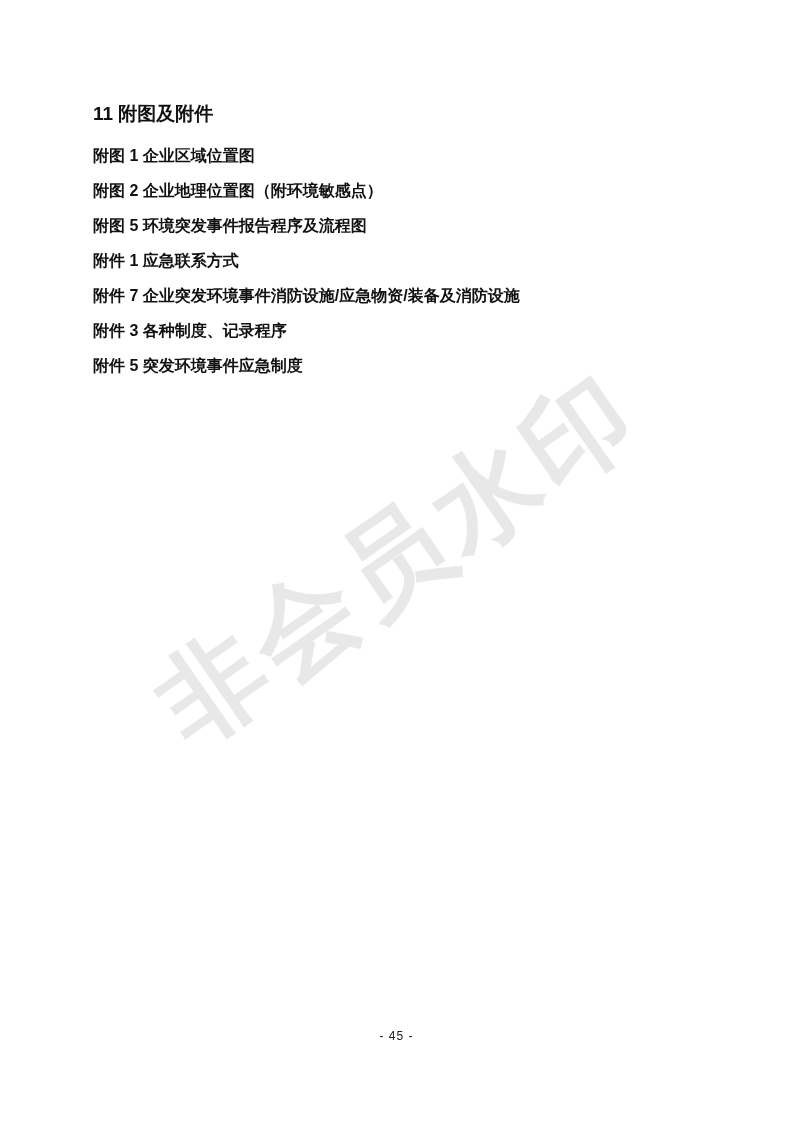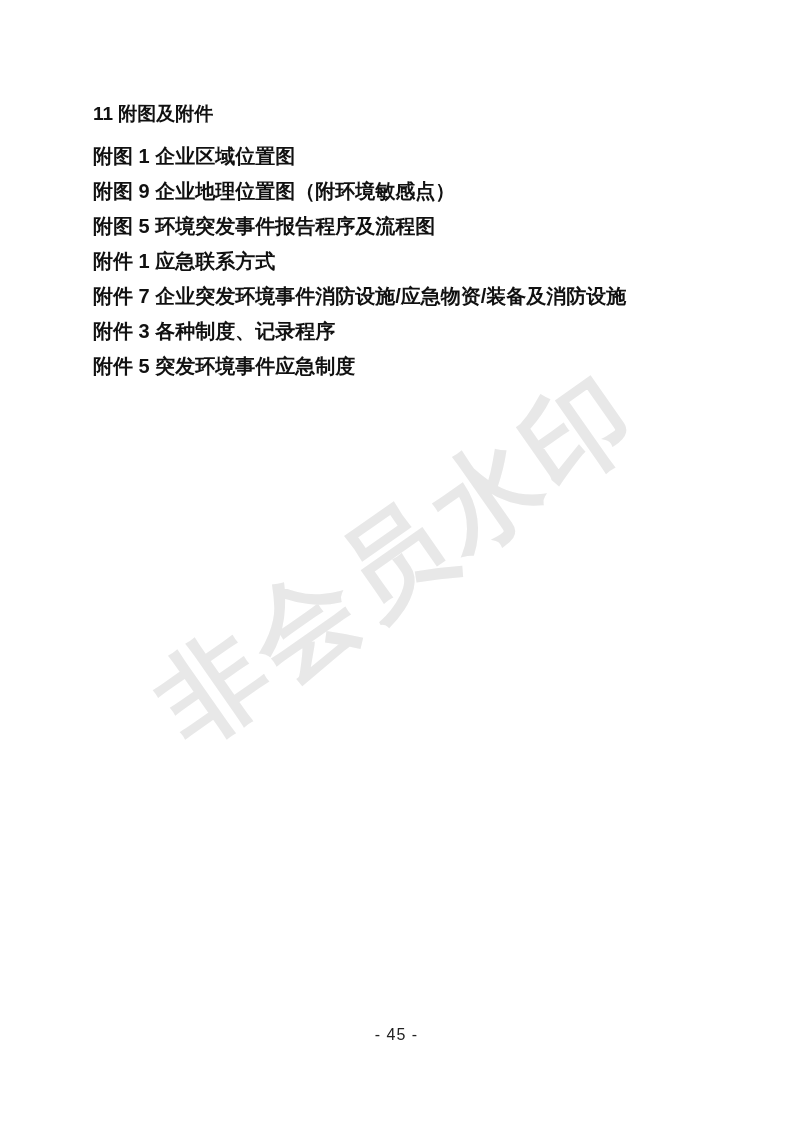--- a/index.html
+++ b/index.html
@@ -36,54 +36,54 @@
     color: #111111;
   }
   .doc-heading {
     font-size: 19px;
     font-weight: 700;
     line-height: 25px;
     margin-bottom: 20px;
     color: #111111;
   }
   .toc-list .toc-item {
-    font-size: 20px;
+    font-size: 16px;
     font-weight: 700;
     line-height: 20px;
     margin-bottom: 15px;
     color: #111111;
     white-space: nowrap;
   }
   .page-footer {
     position: absolute;
     left: 0;
     right: 0;
     top: 1026px;
     text-align: center;
     z-index: 1;
   }
   .page-number {
-    font-size: 16px;
+    font-size: 12px;
     color: #222222;
     letter-spacing: 1px;
   }
 </style>
 </head>
 <body>
 
 <div class="page">
 
   <div class="watermark">非会员水印</div>
 
   <div class="content">
     <div class="doc-heading">11 附图及附件</div>
 
     <div class="toc-list">
       <div class="toc-item">附图 1 企业区域位置图</div>
-      <div class="toc-item">附图 9 企业地理位置图（附环境敏感点）</div>
+      <div class="toc-item">附图 2 企业地理位置图（附环境敏感点）</div>
       <div class="toc-item">附图 5 环境突发事件报告程序及流程图</div>
       <div class="toc-item">附件 1 应急联系方式</div>
       <div class="toc-item">附件 7 企业突发环境事件消防设施/应急物资/装备及消防设施</div>
       <div class="toc-item">附件 3 各种制度、记录程序</div>
       <div class="toc-item">附件 5 突发环境事件应急制度</div>
     </div>
   </div>
 
   <div class="page-footer">
     <span class="page-number">- 45 -</span>

